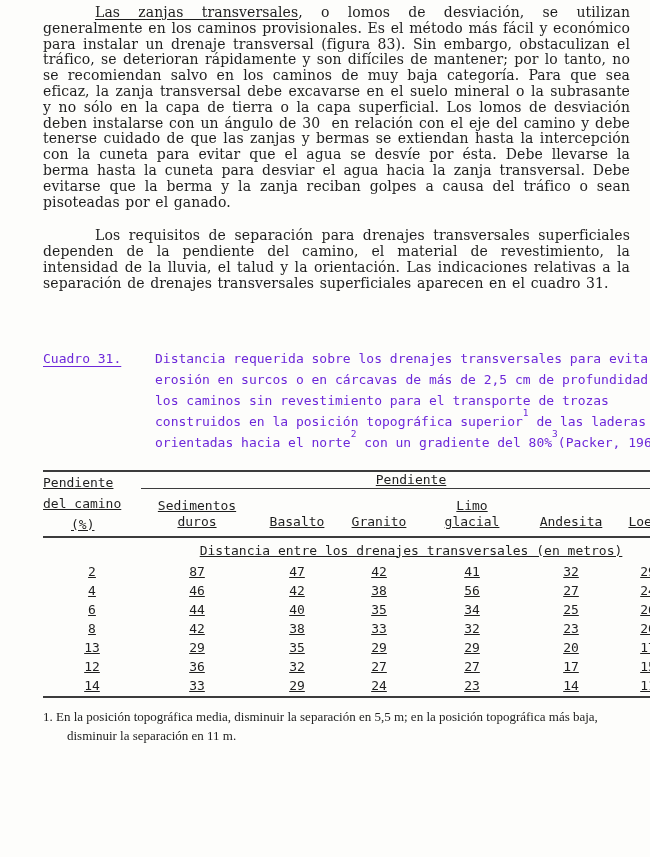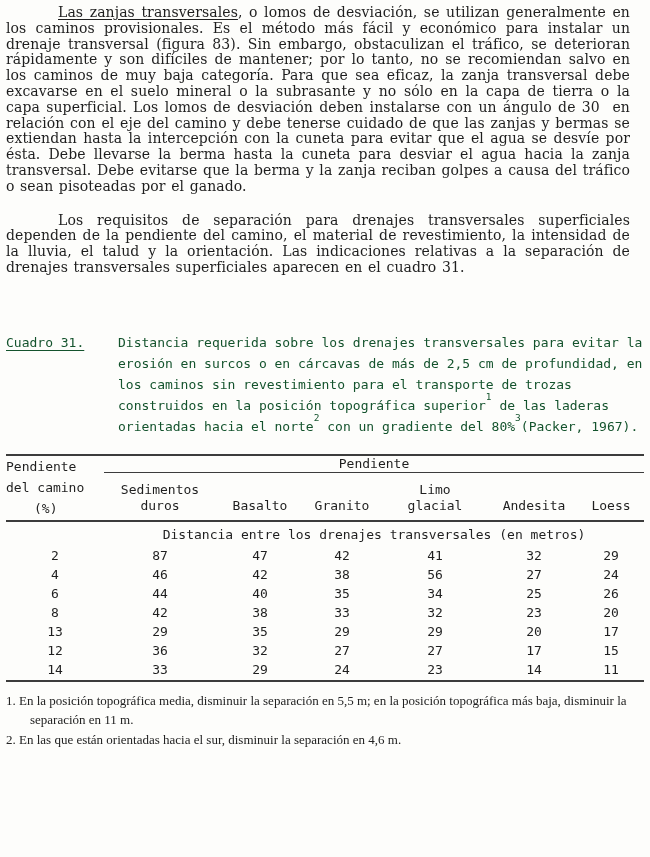--- a/index.html
+++ b/index.html
@@ -3,21 +3,21 @@
 <meta charset="utf-8">
 <style>
   html, body { margin: 0; padding: 0; }
   body {
     width: 650px; height: 857px;
     background: #fdfdfb;
     overflow: hidden;
     font-family: "DejaVu Serif", serif;
     color: #1e1e1e;
   }
-  .page { padding: 5px 20px 0 6px; }
+  .page { padding: 5px 20px 0 6px; margin-left: 37px; }
 
   
   .bodytext {
     font-size: 14px;
     line-height: 15.8px;
     text-align: justify;
     text-indent: 52px;
     margin: 0;
     letter-spacing: 0.1px;
     word-spacing: 1px;
@@ -25,21 +25,21 @@
   .para2 { margin-top: 18px; }
   .u { text-decoration: underline; text-underline-offset: 2px; }
 
   
   .caption {
     margin-top: 56px;
     display: flex;
     font-family: "DejaVu Sans Mono", monospace;
     font-size: 13px;
     line-height: 21px;
-    color: #14532d;
+    color: #6d28d9;
   }
   .caption-label {
     width: 112px;
     flex: 0 0 112px;
     white-space: nowrap;
   }
   .caption-label span { text-decoration: underline; text-underline-offset: 3px; }
   .caption-text { width: 528px; flex: 0 0 528px; text-align: left; }
   sup.fnref { font-size: 9.5px; line-height: 0; position: relative; top: -4px; }
 
@@ -52,20 +52,21 @@
     font-family: "DejaVu Sans Mono", monospace;
     font-size: 13px;
     color: #1f1f1f;
     border-top: 2.5px solid #3c3c3c;
     border-bottom: 2.5px solid #3c3c3c;
   }
   table.data th, table.data td {
     font-weight: normal;
     padding: 0;
     overflow: hidden;
+    text-decoration: underline;
   }
   th.pend {
     vertical-align: top;
     text-align: left;
     padding: 9px 0 5px 4px;
     line-height: 21px;
     border-bottom: 2px solid #3c3c3c;
   }
   th.pend .pct { padding-left: 28px; }
   th.mat {
@@ -232,16 +233,15 @@
         <td>24</td>
         <td>23</td>
         <td>14</td>
         <td>11</td>
       </tr>
     </tbody>
   </table>
 
   <div class="footnotes">
     <p class="footnote"><span>1.</span> <span>En la posición topográfica media, disminuir la separación en 5,5 m; en la posición topográfica más baja, disminuir la separación en 11 m.</span></p>
-    <p class="footnote"><span>2.</span> <span>En las que están orientadas hacia el sur, disminuir la separación en 4,6 m.</span></p>
   </div>
 
 </div>
 
 </body></html>

